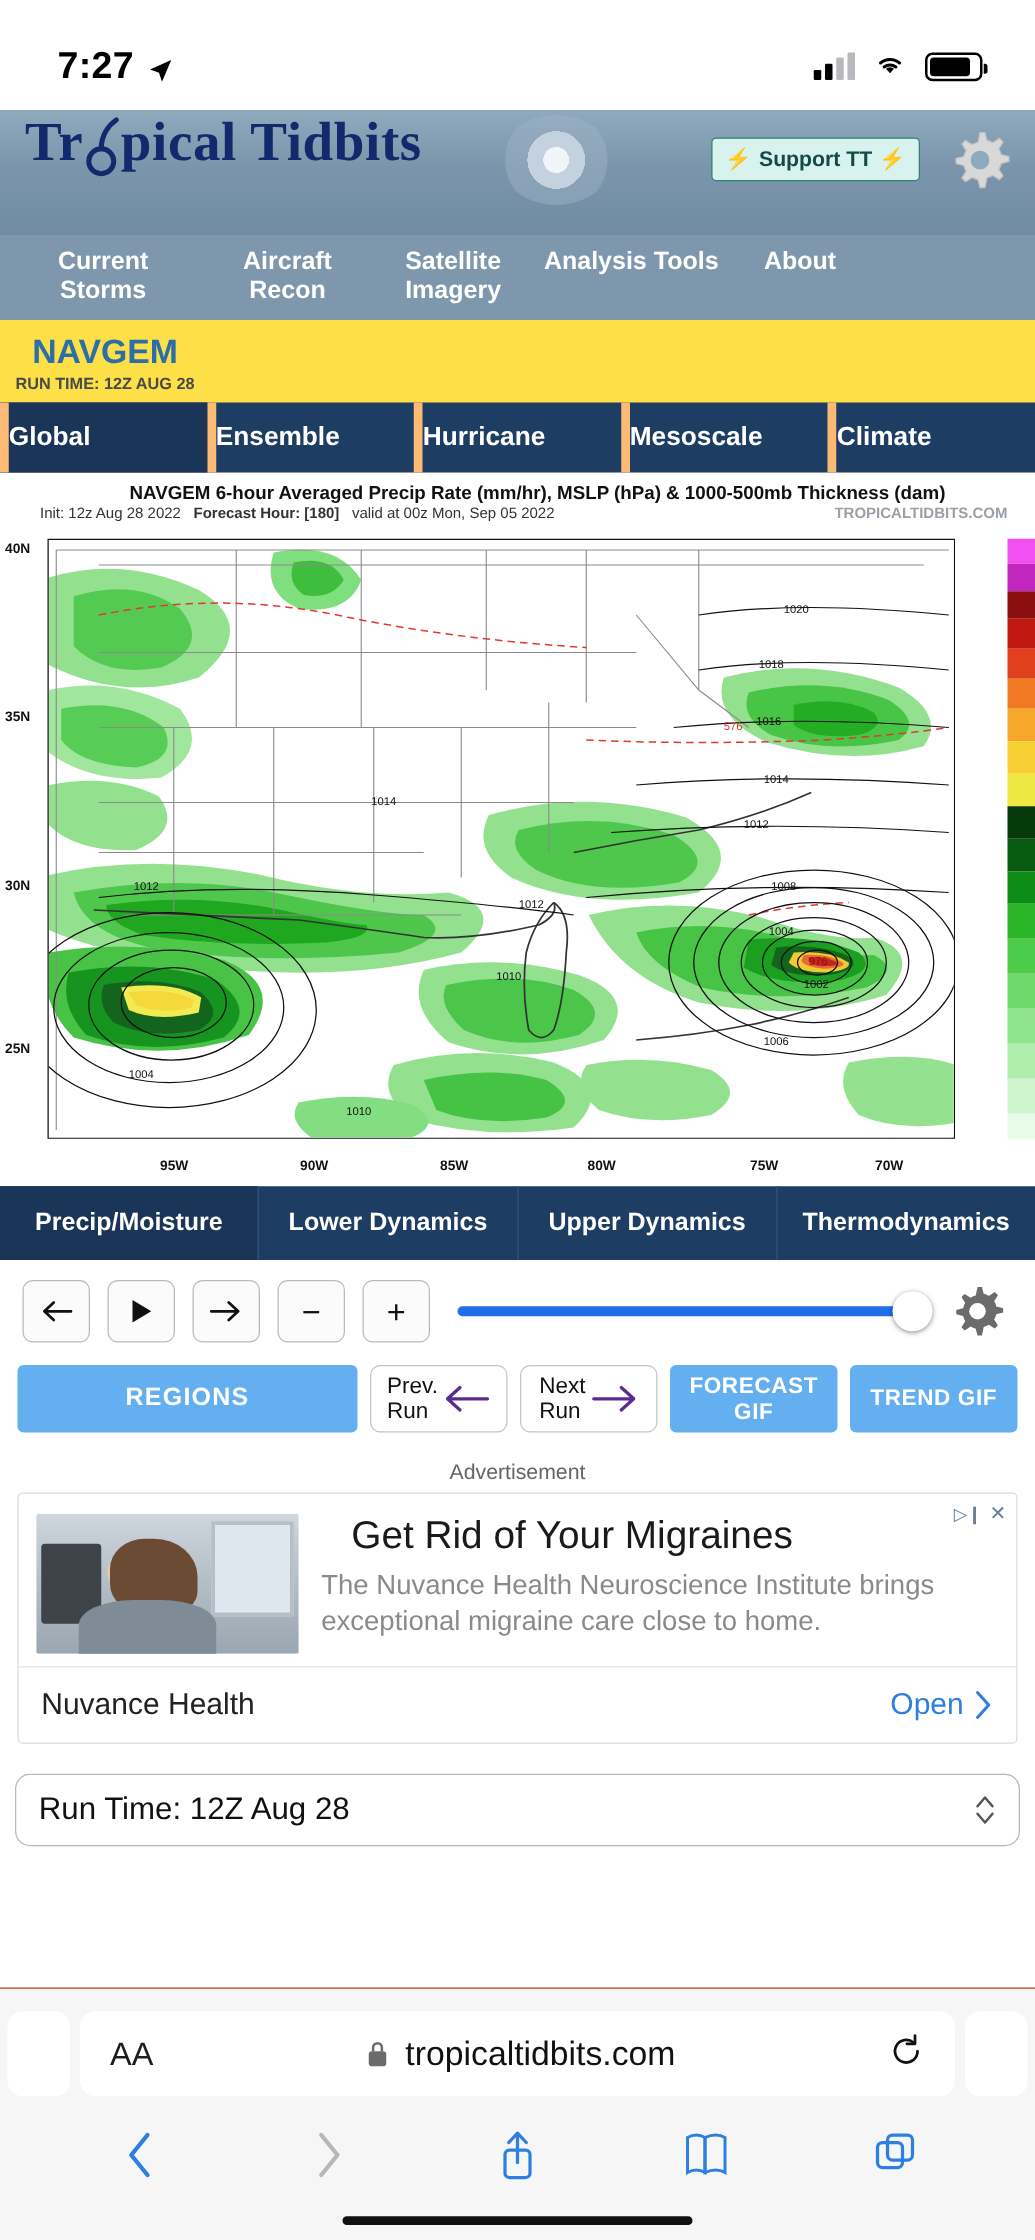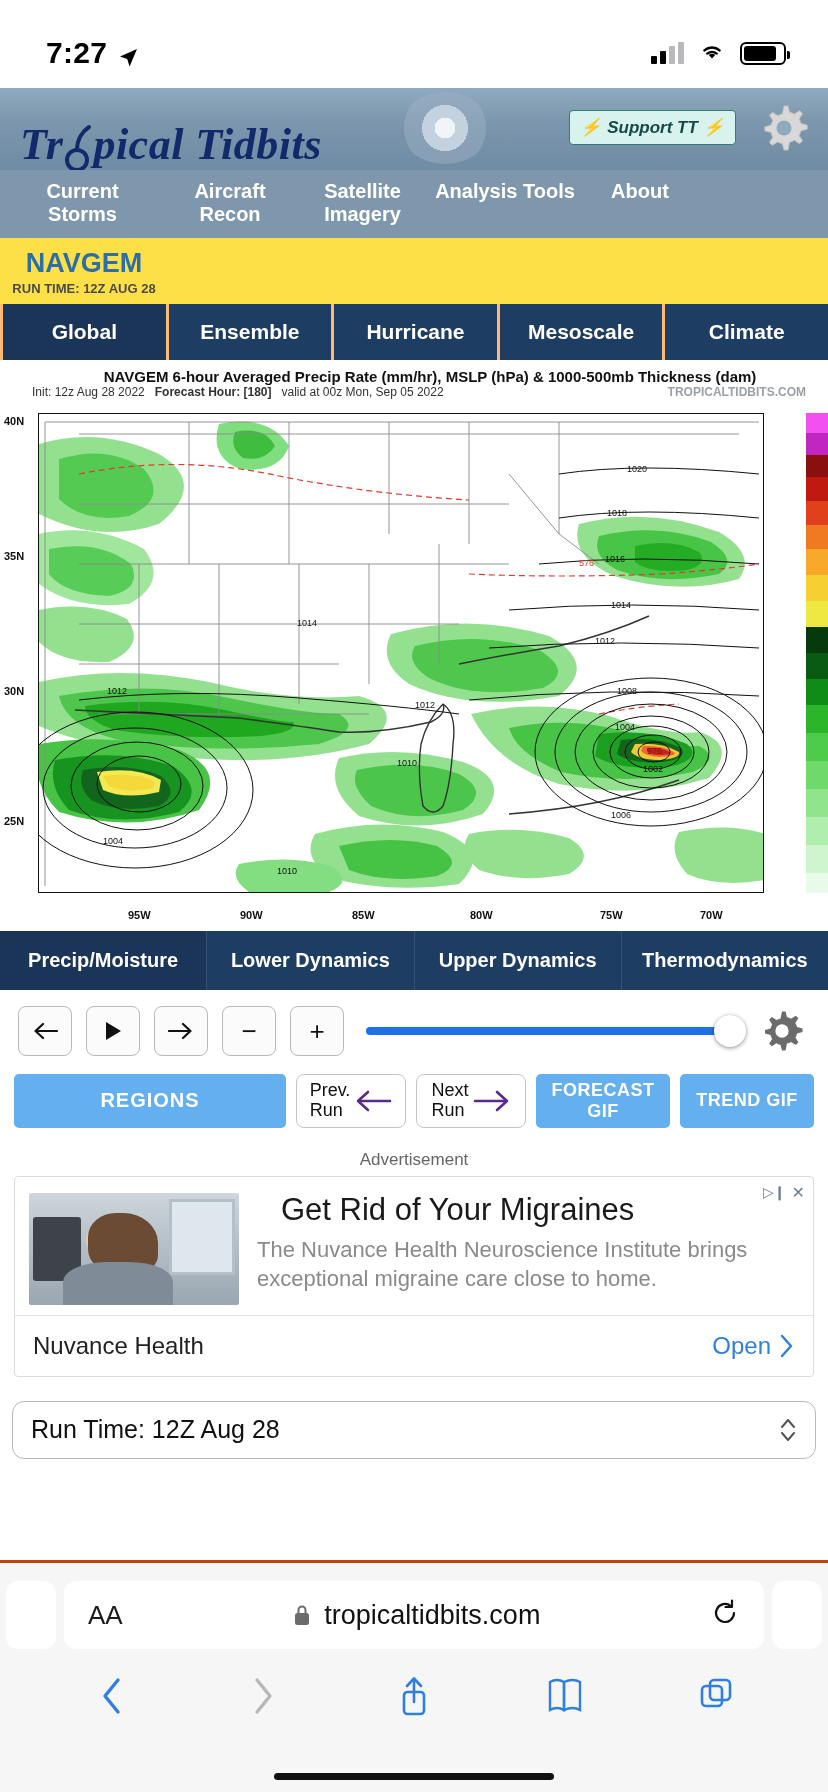--- a/index.html
+++ b/index.html
@@ -36,24 +36,24 @@
     position: relative; padding: 2px;
   }
   .batt::after {
     content: ""; position: absolute; right: -6px; top: 7px;
     width: 3px; height: 8px; background: #000; border-radius: 0 2px 2px 0;
   }
   .batt > span { display: block; height: 100%; width: 85%; background: #000; border-radius: 3px; }
 
   
   .site-header {
-    height: 82px;
+    height: 100px;
     background: linear-gradient(180deg,#8fa9bd 0%, #7b95ac 45%, #6f8ca4 100%);
     position: relative; overflow: hidden;
-    display: flex; align-items: flex-end; font-style: italic;
+    display: flex; align-items: flex-start;
   }
   .hdr-swirl {
     position: absolute; left: 400px; top: 4px; width: 90px; height: 72px;
     border-radius: 50%;
     background: radial-gradient(circle at 50% 50%, #f2f5f8 0 18%, #c3d2de 18% 40%, rgba(160,180,198,.45) 40% 70%, rgba(150,172,190,0) 72%);
   }
   .logo {
     margin-left: 20px; font-family: "Liberation Serif", serif;
     font-size: 44px; color: #122a6b; font-weight: 700; letter-spacing: .5px;
     position: relative; z-index: 2; white-space: nowrap;
@@ -90,22 +90,22 @@
 
   
   .modelbar { display: flex; align-items: stretch; background: #fde047; flex-direction: column; }
   .model-label {
     width: 168px; text-align: center; padding: 10px 0 8px;
   }
   .model-label .mname { color: #2c6fa8; font-size: 27px; font-weight: 700; }
   .model-label .mrun { color: #4a4a4a; font-size: 13px; font-weight: 700; margin-top: 2px; }
   .modeltabs { flex: 1; display: flex; background: #1e3d63; color: #fff; }
   .modeltabs > div {
-    flex: 1; text-align: center; font-size: 21px; font-weight: 700;
-    padding: 16px 0; border-left: 3px solid #fdba74;
+    flex: 1; text-align: left; font-size: 21px; font-weight: 700;
+    padding: 16px 0; border-left: 7px solid #fdba74;
   }
   .modeltabs > div.sel { background: #1a3558; }
 
   
   .mappanel { padding: 6px 0 0 0; background:#fff; }
   .map-title {
     font-size: 15px; font-weight: 700; color: #111; padding: 2px 0 0 32px; text-align: center;
   }
   .map-sub { font-size: 12px; color: #333; padding-left: 32px; }
   .map-sub .fh { font-weight: 700; }
@@ -206,22 +206,22 @@
   .select-wrap { padding: 24px 12px 0 12px; }
   .select {
     height: 58px; border: 1px solid #b8b8b8; border-radius: 12px; background: #fff;
     display: flex; align-items: center; justify-content: space-between;
     padding: 0 18px; font-size: 25px; color: #111;
   }
   .chev-ud { display:flex; flex-direction:column; gap:2px; color:#555; font-size: 14px; line-height: 10px;}
 
   
   .safari {
-    position: absolute; left: 0; bottom: 0; width: 828px; height: 232px;
-    background: #f6f6f6; border-top: 3px solid #c2410c;
+    position: absolute; left: 0; bottom: 0; width: 828px; height: 202px;
+    background: #f6f6f6; border-top: 1px solid #c2410c;
   }
   .urlrow {
     display: flex; align-items: center; justify-content: center;
     padding-top: 18px; gap: 8px;
   }
   .url-peek {
     width: 50px; height: 68px; background: #fff; border-radius: 12px;
   }
   .urlbar {
     width: 700px; height: 68px; background: #fff; border-radius: 12px;

